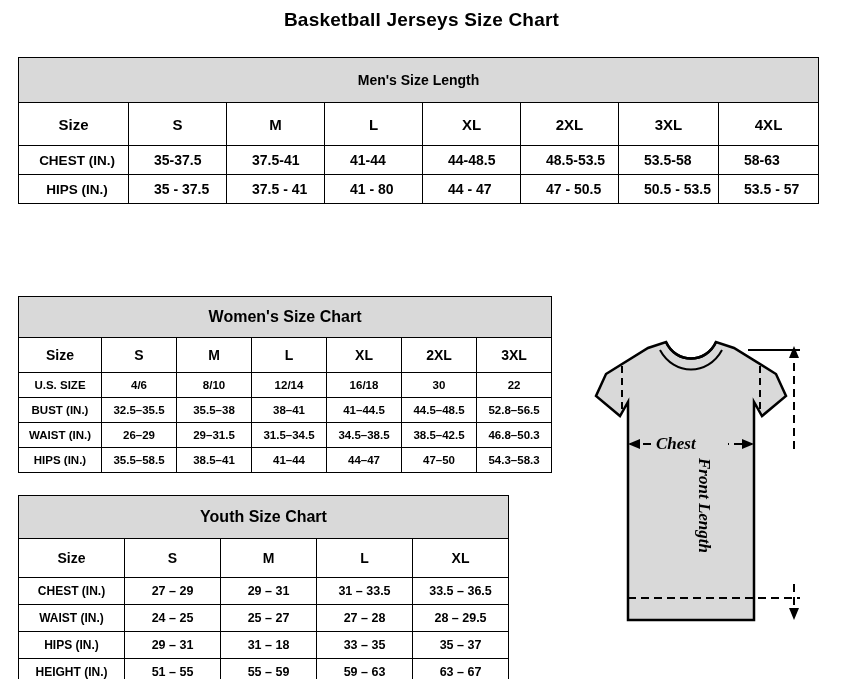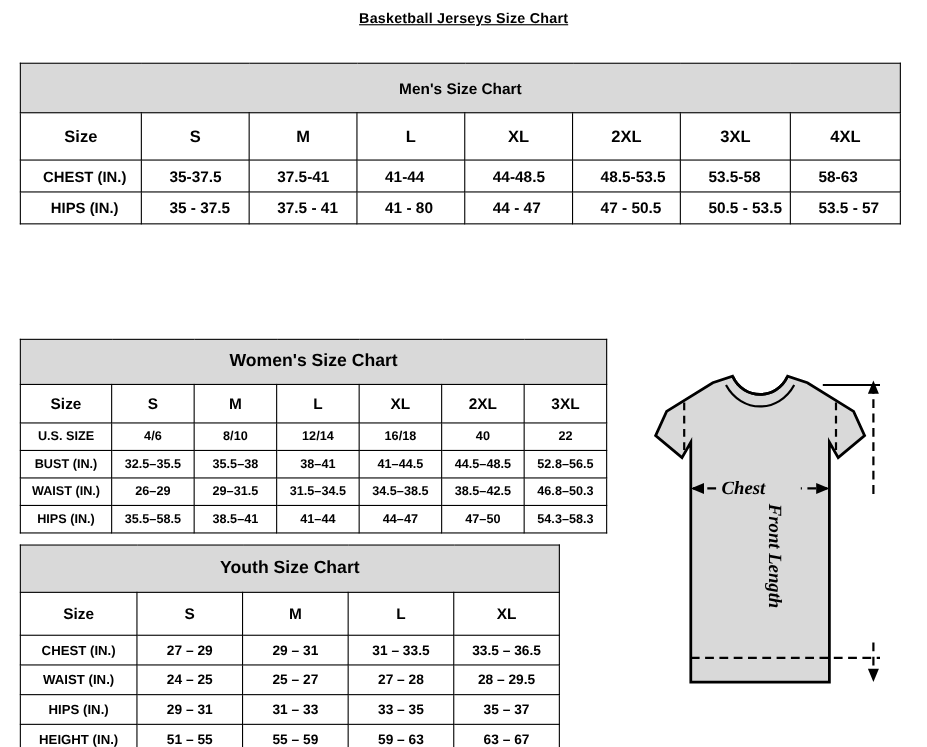--- a/index.html
+++ b/index.html
@@ -10,26 +10,25 @@
   body {
     width: 843px;
     height: 679px;
     position: relative;
     font-family: "Liberation Sans", sans-serif;
     color: #000000;
     overflow: hidden;
   }
   #page-title {
     text-align: center;
-    font-size: 13px;
+    font-size: 19px;
     font-weight: bold;
     margin-top: 9px;
     margin-bottom: 0;
     letter-spacing: 0.2px;
-    text-decoration: underline;
   }
 
   table {
     border-collapse: collapse;
     table-layout: fixed;
   }
   table td, table th {
     border: 1px solid #000000;
     text-align: center;
     vertical-align: middle;
@@ -61,21 +60,21 @@
   }
   #men-table td { height: 26px; font-size: 14px; }
   #men-table .row-label { font-size: 13.5px; padding-left: 8px; text-align: center; }
   #men-table .data-cell { font-size: 14px; text-align: left; padding-left: 25px; }
   #men-table .hdr-cell { font-size: 15px; }
 
   
   #women-table {
     position: absolute;
     left: 18px;
-    top: 308px;
+    top: 296px;
     width: 533px;
     padding-left: 48px;
   }
   #women-table td { height: 22px; font-size: 11.5px; }
   #women-table .hdr-cell { font-size: 14px; padding: 6px 0; }
   #women-table .caption-cell { font-size: 16px; }
   #women-table .row-label { font-size: 11.5px; }
 
   
   #youth-table {
@@ -131,21 +130,21 @@
       <col style="width:98px">
       <col style="width:98px">
       <col style="width:98px">
     <col style="width:98px">
       <col style="width:98px">
       <col style="width:100px">
       <col style="width:100px">
   </colgroup>
   <tbody>
     <tr>
-      <td class="caption-cell" colspan="8">Men's Size Chart</td>
+      <td class="caption-cell" colspan="8">Men's Size Length</td>
     </tr>
     <tr>
       <td class="hdr-cell">Size</td>
       <td class="hdr-cell">S</td>
       <td class="hdr-cell">M</td>
       <td class="hdr-cell">L</td>
       <td class="hdr-cell">XL</td>
       <td class="hdr-cell">2XL</td>
       <td class="hdr-cell">3XL</td>
       <td class="hdr-cell">4XL</td>
@@ -195,21 +194,21 @@
       <td class="hdr-cell">XL</td>
       <td class="hdr-cell">2XL</td>
       <td class="hdr-cell">3XL</td>
     </tr>
     <tr>
       <td class="row-label">U.S. SIZE</td>
       <td>4/6</td>
       <td>8/10</td>
       <td>12/14</td>
       <td>16/18</td>
-      <td>40</td>
+      <td>30</td>
       <td>22</td>
     </tr>
     <tr>
       <td class="row-label">BUST  (IN.)</td>
       <td>32.5–35.5</td>
       <td>35.5–38</td>
       <td>38–41</td>
       <td>41–44.5</td>
       <td>44.5–48.5</td>
       <td>52.8–56.5</td>
@@ -264,21 +263,21 @@
     <tr>
       <td class="row-label">WAIST  (IN.)</td>
       <td>24 – 25</td>
       <td>25 – 27</td>
       <td>27 – 28</td>
       <td>28 – 29.5</td>
     </tr>
     <tr>
       <td class="row-label">HIPS  (IN.)</td>
       <td>29 – 31</td>
-      <td>31 – 33</td>
+      <td>31 – 18</td>
       <td>33 – 35</td>
       <td>35 – 37</td>
     </tr>
     <tr>
       <td class="row-label">HEIGHT  (IN.)</td>
       <td>51 – 55</td>
       <td>55 – 59</td>
       <td>59 – 63</td>
       <td>63 – 67</td>
     </tr>

